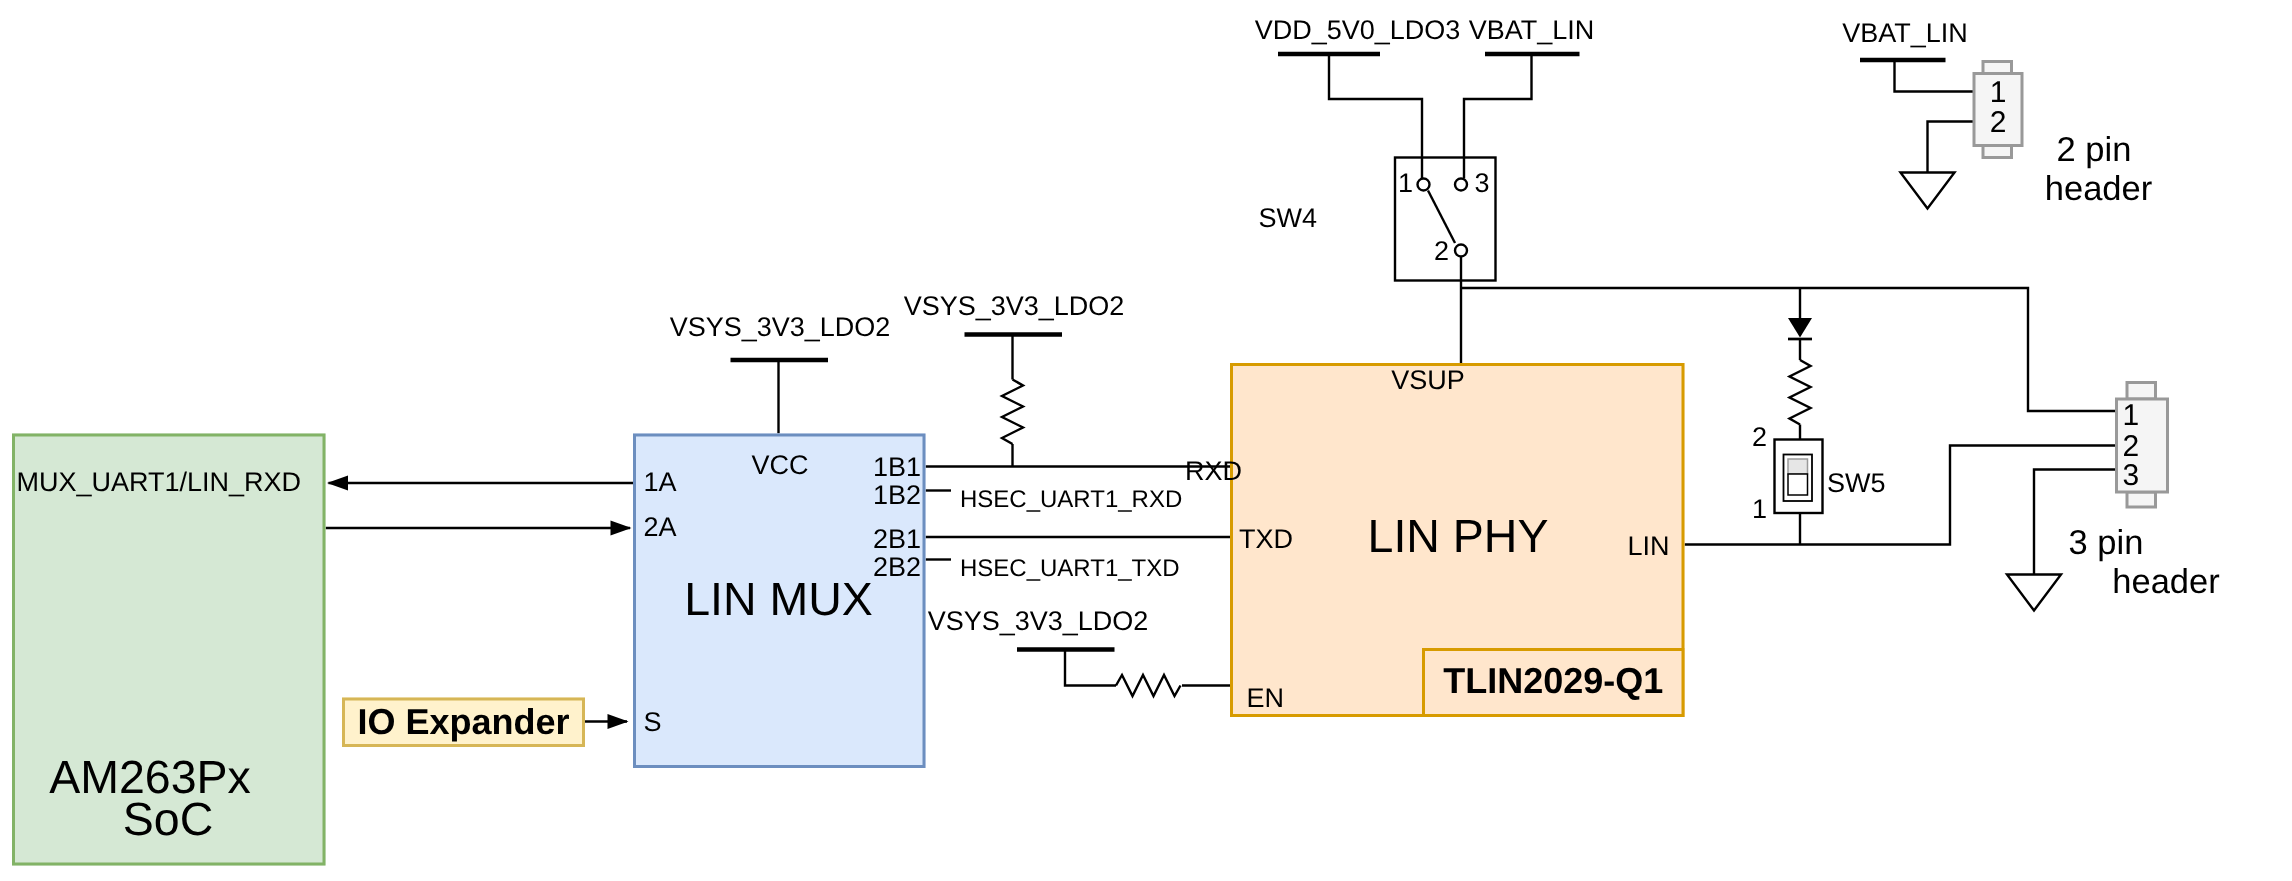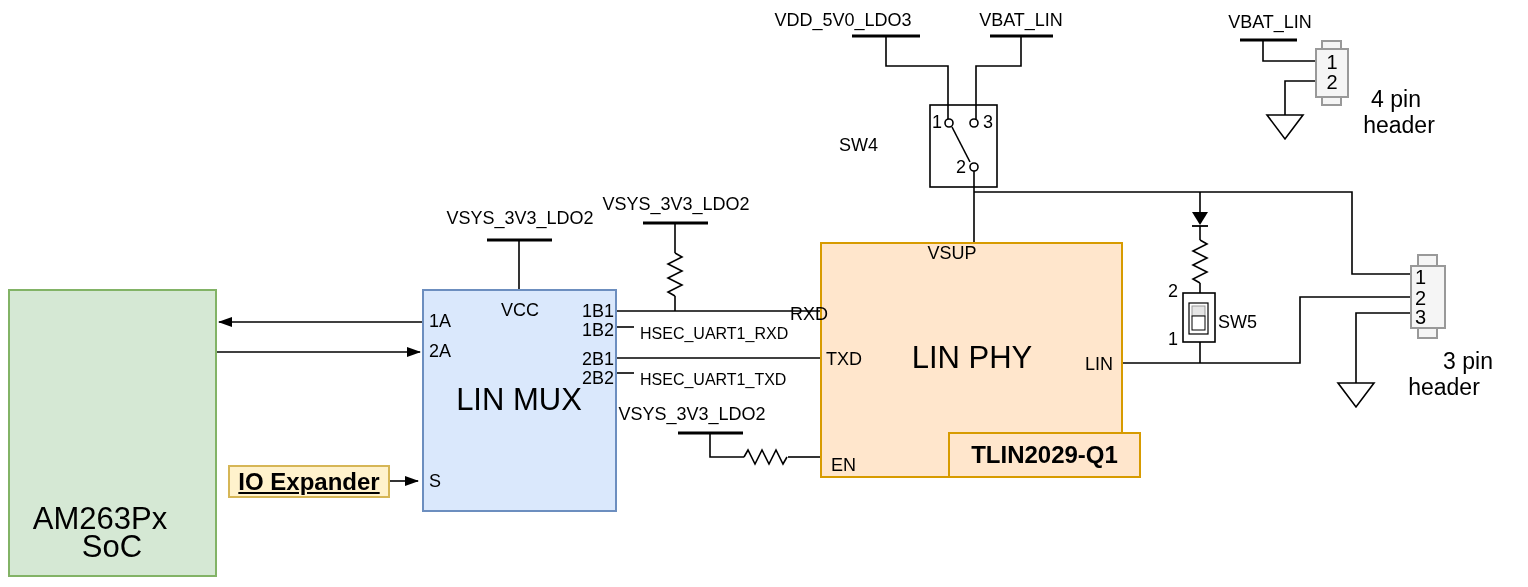--- a/index.html
+++ b/index.html
@@ -149,27 +149,28 @@
     <g fill="#f5f5f5" stroke="#999999" stroke-width="2">
       <rect x="1322" y="41" width="19" height="8"></rect>
       <rect x="1322" y="97" width="19" height="8"></rect>
       <rect x="1316" y="49" width="32" height="48"></rect>
     </g>
   </svg>
 
   <div class="box soc-box" style="left:8px;top:289px;width:209px;height:288px;"></div>
   <div class="box mux-box" style="left:422px;top:289px;width:195px;height:223px;"></div>
   <div class="box phy-box" style="left:820px;top:242px;width:303px;height:236px;"></div>
-  <div class="box part-box" style="left:948px;top:432px;width:193px;height:46px;">
+  <div class="box part-box" style="left:948px;top:432px;width:175px;height:46px;">
     <span class="b24">TLIN2029-Q1</span>
   </div>
-  <div class="box io-box" style="left:228px;top:465px;width:162px;height:33px;text-decoration:underline;">
+  <div class="box io-box" style="left:228px;top:465px;width:162px;height:33px;">
     <span class="b24">IO Expander</span>
   </div>
 
+  <span class="lbl lft" style="left:11px;top:322px">MUX_UART1/LIN_RXD</span>
   <span class="lbl ctr b25" style="left:100px;top:519px">AM263Px</span>
   <span class="lbl ctr b25" style="left:112px;top:547px">SoC</span>
 
   <span class="lbl lft" style="left:429px;top:322px">1A</span>
   <span class="lbl lft" style="left:429px;top:352px">2A</span>
   <span class="lbl ctr" style="left:520px;top:311px">VCC</span>
   <span class="lbl rgt" style="left:614px;top:312px">1B1</span>
   <span class="lbl rgt" style="left:614px;top:331px">1B2</span>
   <span class="lbl rgt" style="left:614px;top:360px">2B1</span>
   <span class="lbl rgt" style="left:614px;top:379px">2B2</span>
@@ -179,37 +180,37 @@
   <span class="lbl ctr" style="left:952px;top:254px">VSUP</span>
   <span class="lbl lft" style="left:790px;top:315px">RXD</span>
   <span class="lbl lft" style="left:826px;top:360px">TXD</span>
   <span class="lbl lft" style="left:831px;top:466px">EN</span>
   <span class="lbl rgt" style="left:1113px;top:365px">LIN</span>
   <span class="lbl ctr b25" style="left:972px;top:358px">LIN PHY</span>
 
   <span class="lbl ctr" style="left:520px;top:219px">VSYS_3V3_LDO2</span>
   <span class="lbl ctr" style="left:676px;top:205px">VSYS_3V3_LDO2</span>
   <span class="lbl ctr" style="left:692px;top:415px">VSYS_3V3_LDO2</span>
-  <span class="lbl ctr" style="left:843px;top:21px">VDD_5V0_LDO3</span>
+  <span class="lbl ctr" style="left:905px;top:21px">VDD_5V0_LDO3</span>
   <span class="lbl ctr" style="left:1021px;top:21px">VBAT_LIN</span>
   <span class="lbl ctr" style="left:1270px;top:23px">VBAT_LIN</span>
   <span class="lbl lft s16" style="left:640px;top:334px">HSEC_UART1_RXD</span>
   <span class="lbl lft s16" style="left:640px;top:380px">HSEC_UART1_TXD</span>
 
   <span class="lbl rgt" style="left:878px;top:146px">SW4</span>
   <span class="lbl ctr" style="left:937px;top:123px">1</span>
   <span class="lbl ctr" style="left:988px;top:123px">3</span>
   <span class="lbl ctr" style="left:961px;top:168px">2</span>
   <span class="lbl lft" style="left:1218px;top:323px">SW5</span>
   <span class="lbl ctr" style="left:1173px;top:292px">2</span>
   <span class="lbl ctr" style="left:1173px;top:340px">1</span>
 
   <span class="lbl lft s20" style="left:1415px;top:277px">1</span>
   <span class="lbl lft s20" style="left:1415px;top:298px">2</span>
   <span class="lbl lft s20" style="left:1415px;top:317px">3</span>
-  <span class="lbl ctr s23" style="left:1468px;top:362px">3 pin</span>
+  <span class="lbl ctr s23" style="left:1404px;top:362px">3 pin</span>
   <span class="lbl ctr s23" style="left:1444px;top:388px">header</span>
   <span class="lbl ctr s20" style="left:1332px;top:62px">1</span>
   <span class="lbl ctr s20" style="left:1332px;top:82px">2</span>
-  <span class="lbl ctr s23" style="left:1396px;top:100px">4 pin</span>
+  <span class="lbl ctr s23" style="left:1396px;top:100px">2 pin</span>
   <span class="lbl ctr s23" style="left:1399px;top:126px">header</span>
 
 </div>
 
 </body></html>

